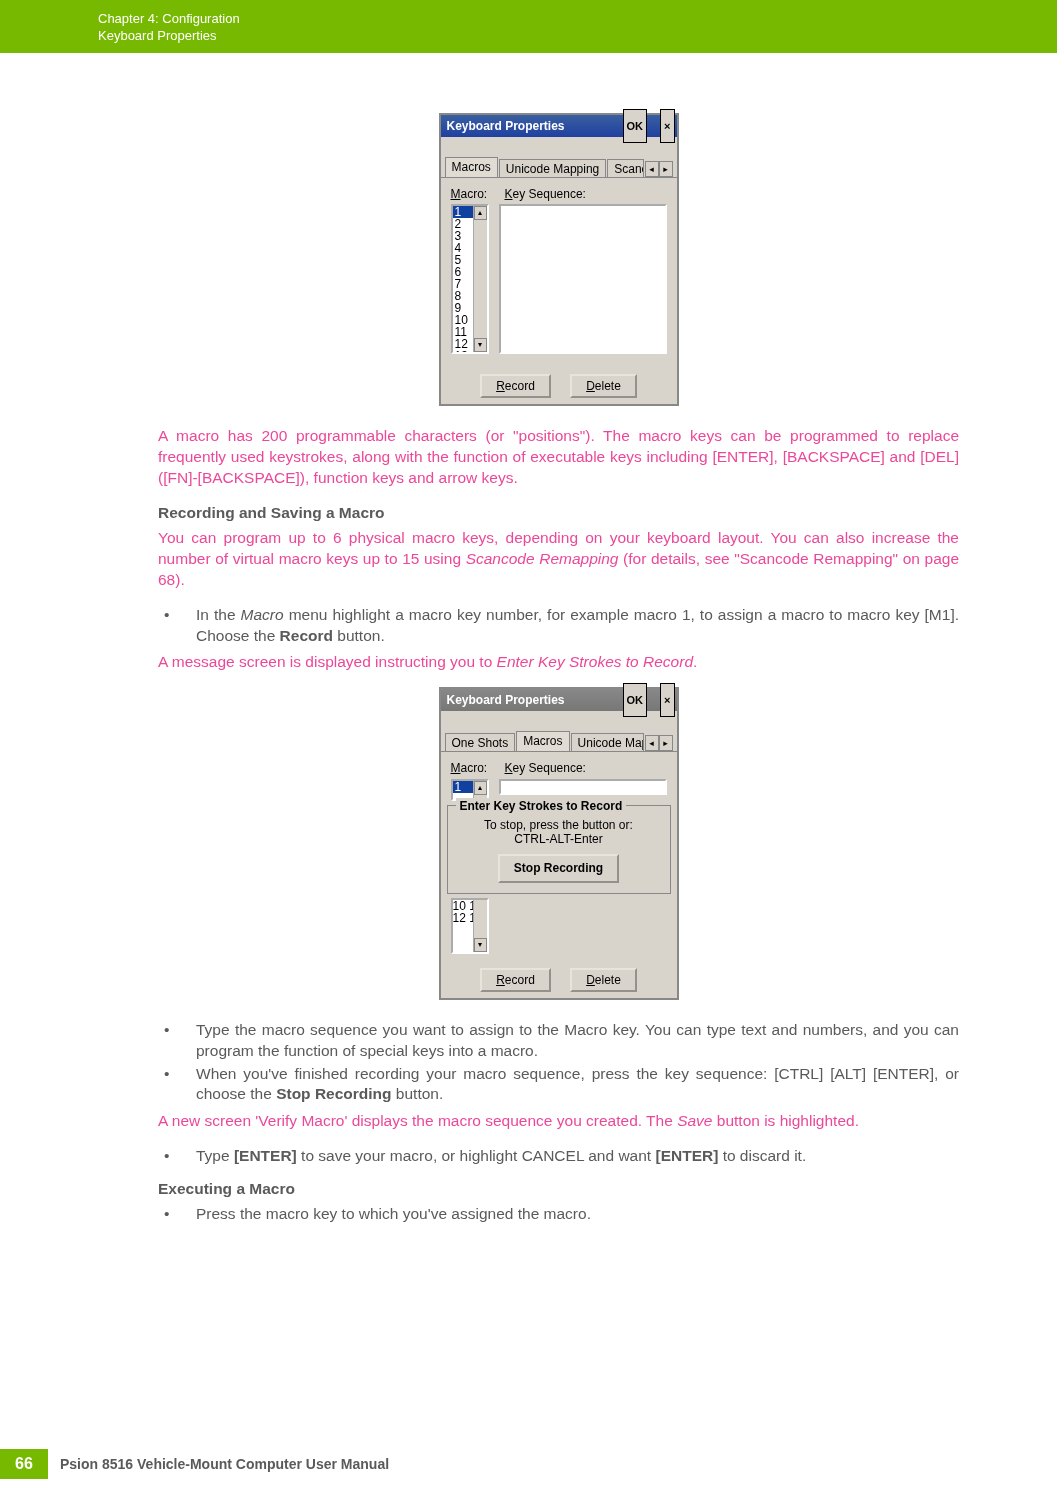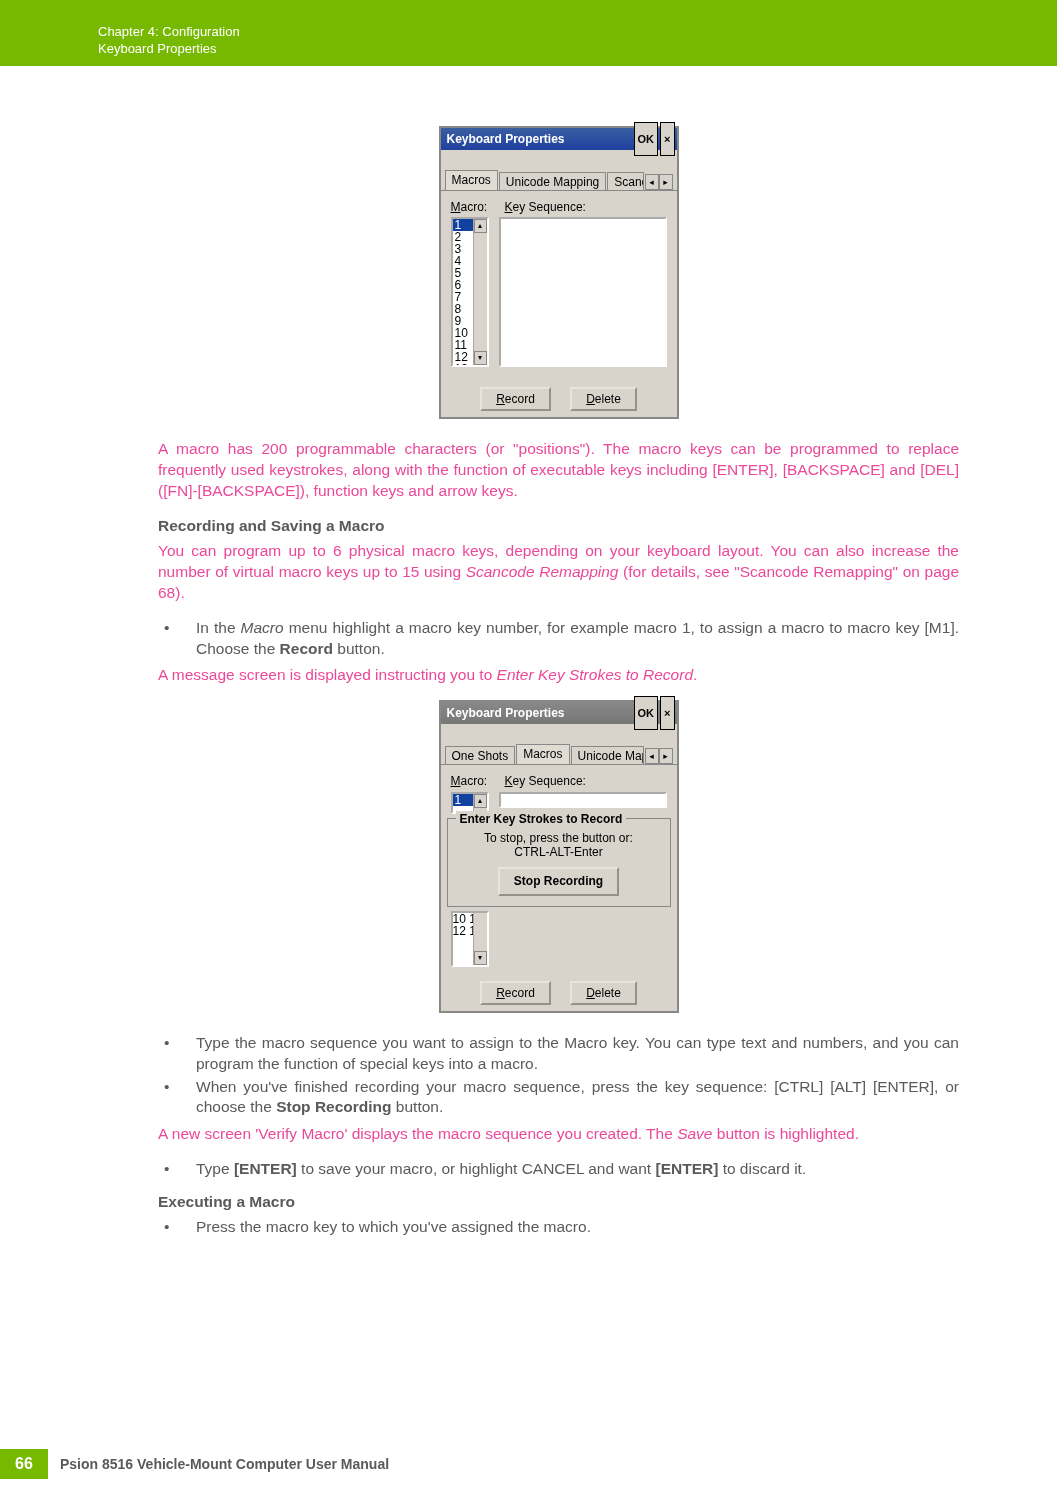--- a/index.html
+++ b/index.html
@@ -7,21 +7,21 @@
     width: 1057px;
     height: 1504px;
     background: #fff;
     font-family: "Segoe UI", Arial, sans-serif;
     color: #5a5a5a;
     position: relative;
   }
   .header {
     background: #76b900;
     color: #fff;
-    padding: 24px 0 8px 98px;
+    padding: 11px 0 8px 98px;
     font-size: 13px;
     line-height: 1.3;
   }
   .content {
     padding: 50px 98px 0 158px;
     font-size: 15.5px;
     line-height: 1.35;
   }
   .body-text { color: #ec4899; margin-bottom: 14px; text-align: justify; }
   .section-heading {
@@ -55,21 +55,21 @@
   .titlebar.inactive { background: linear-gradient(#888,#777); }
   .titlebar-text { flex: 1; }
   .title-btn {
     background: #d8d4cc;
     color: #000;
     border: 1px solid #000;
     font-weight: bold;
     font-size: 11px;
     height: 16px;
     padding: 16px 3px;
-    margin-left: 2px;
+    margin-left: 13px;
     line-height: 14px;
     display: inline-flex;
     align-items: center;
   }
   .tabstrip {
     display: flex;
     align-items: flex-end;
     padding: 20px 4px 0 4px;
     border-bottom: 1px solid #888;
     position: relative;

